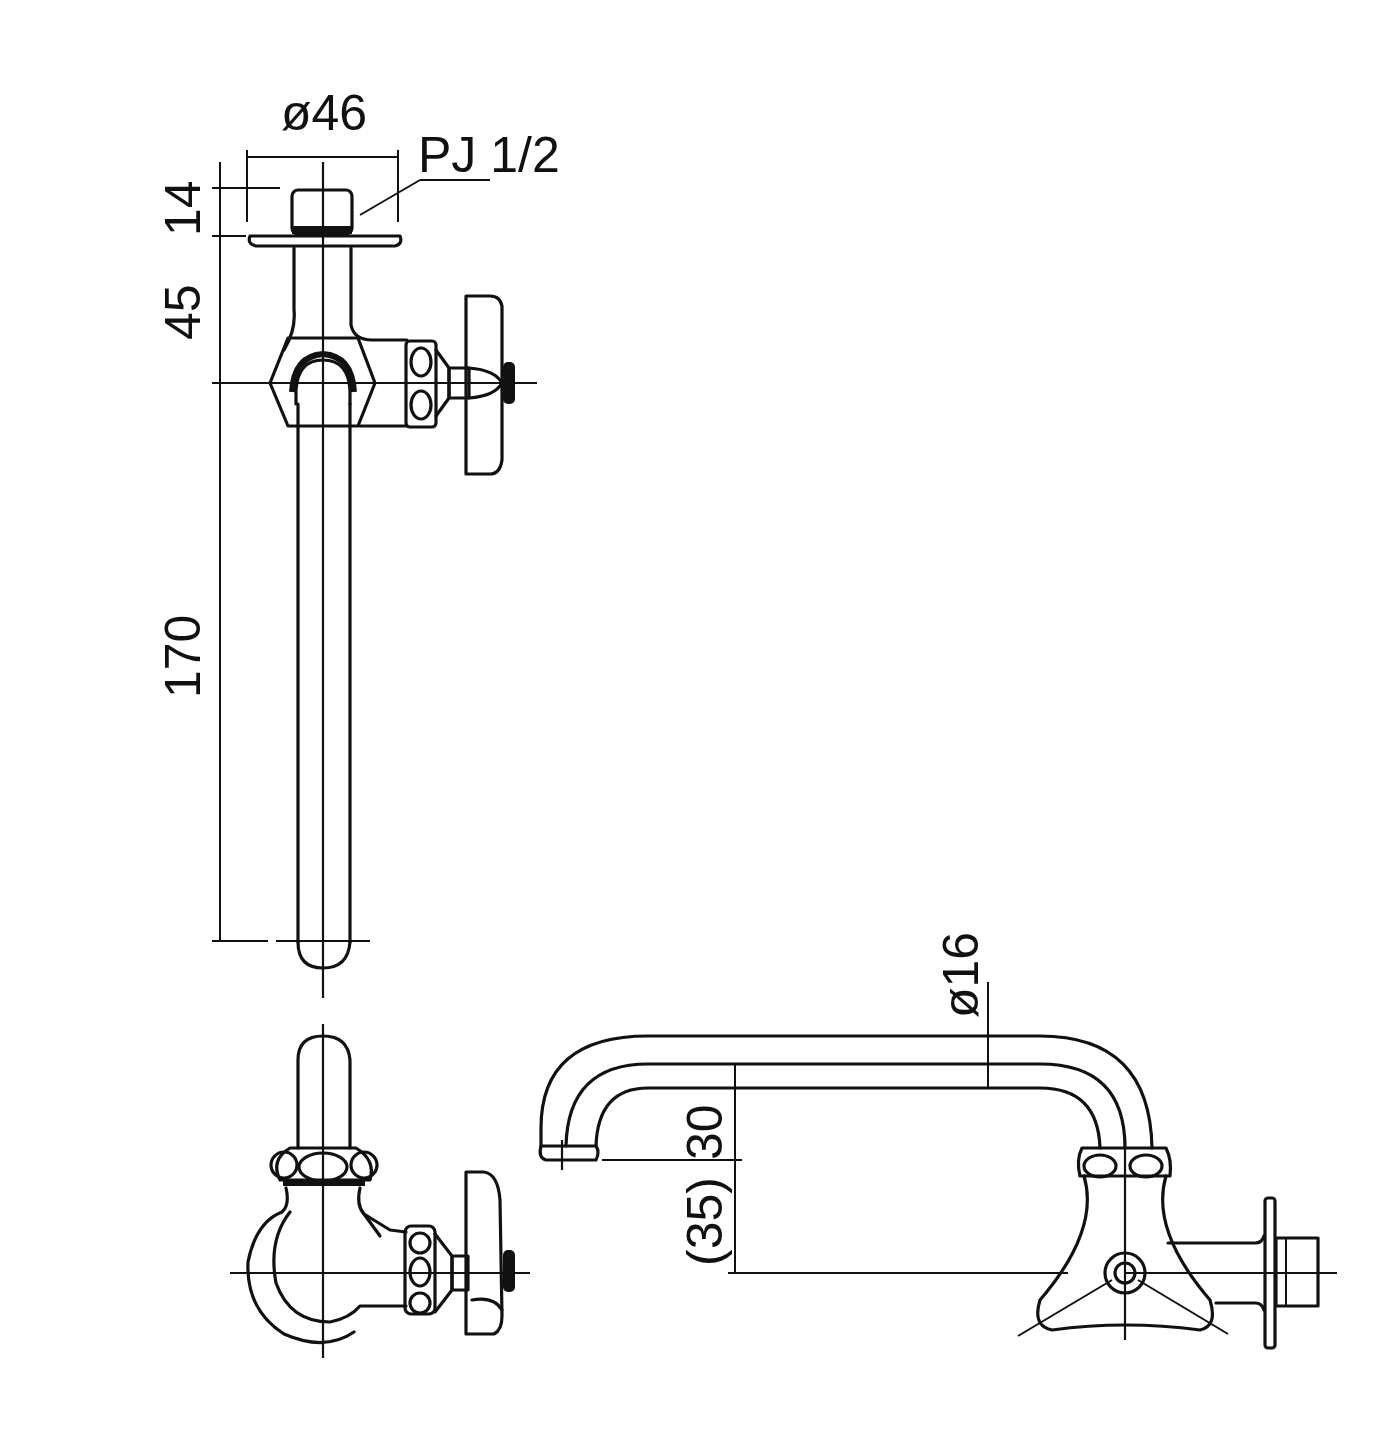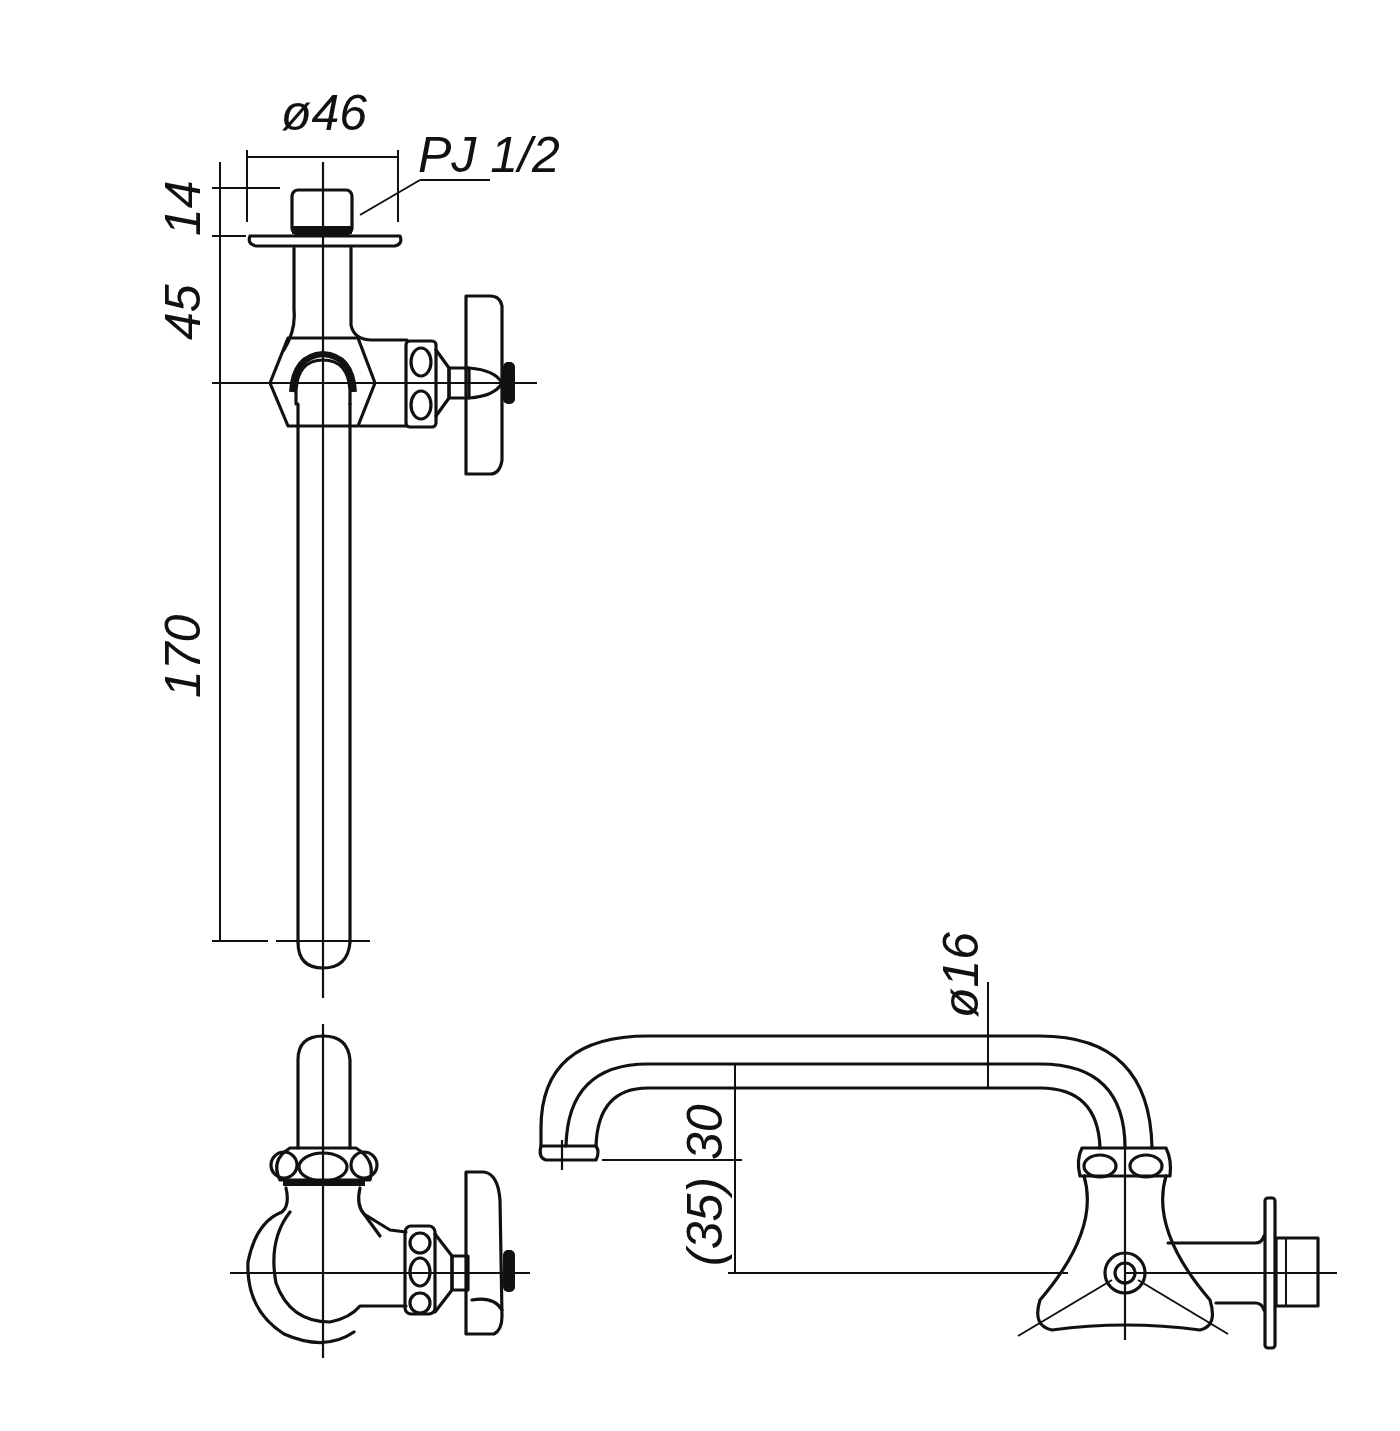--- a/index.html
+++ b/index.html
@@ -1,17 +1,17 @@
 <!DOCTYPE html>
 <html><head>
 <meta charset="utf-8">
 <style>
   html, body { margin: 0; padding: 0; background: #ffffff; }
   body { width: 1400px; height: 1431px; overflow: hidden; }
-  #drawing { position: absolute; left: 0; top: 0; width: 1400px; height: 1431px; font-style: italic; }
+  #drawing { position: absolute; left: 0; top: 0; width: 1400px; height: 1431px; }
   svg { display: block; }
   .ln { stroke: #111; fill: none; stroke-width: 3.2; stroke-linecap: round; stroke-linejoin: round; }
   .thin { stroke: #111; fill: none; stroke-width: 2; }
   .ctr { stroke: #111; fill: none; stroke-width: 2.2; }
   .fill { fill: #111; stroke: none; }
   .dimtxt { font-family: "Liberation Sans", sans-serif; font-size: 50px; fill: #111; }
 </style>
 </head>
 <body>
 

